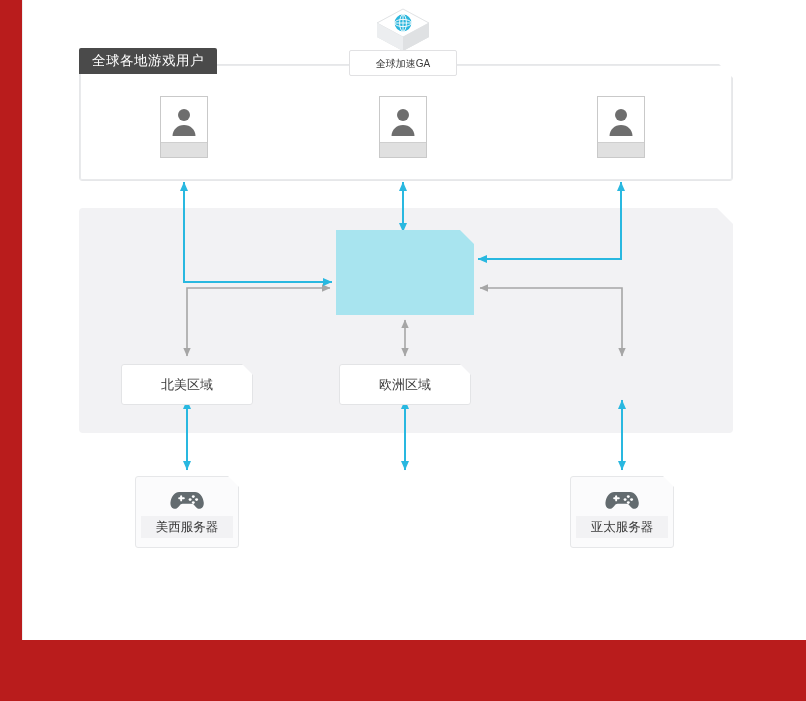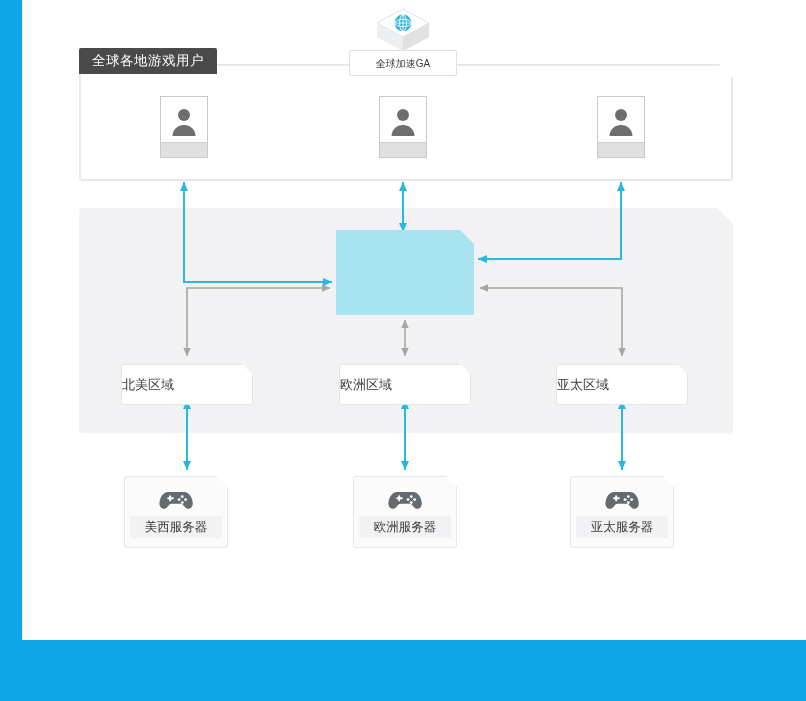--- a/index.html
+++ b/index.html
@@ -5,21 +5,21 @@
   html, body {
     margin: 0;
     padding: 0;
     background: #f7f7f8;
     font-family: "Liberation Sans", "DejaVu Sans", sans-serif;
   }
   #canvas {
     position: relative;
     width: 806px;
     height: 701px;
-    background: #0ea5e9;
+    background: #b91c1c;
     overflow: hidden;
   }
   
   #doc-card {
     position: absolute;
     left: 22px;
     top: 0px;
     width: 784px;
     height: 640px;
     background: #ffffff;
@@ -133,21 +133,21 @@
     width: 132px;
     height: 41px;
     background: #ffffff;
     border: 1px solid #e3e4e6;
     box-sizing: border-box;
     border-radius: 3px;
     font-size: 13px;
     color: #3a3a3a;
     display: flex;
     align-items: center;
-    justify-content: flex-start;
+    justify-content: center;
     clip-path: polygon(0 0, calc(100% - 11px) 0, 100% 11px, 100% 100%, 0 100%);
     z-index: 4;
     white-space: nowrap;
   }
   
   .server-box {
     position: absolute;
     width: 104px;
     height: 72px;
     background: #fbfbfc;
@@ -284,53 +284,36 @@
     </svg>
   </div>
   <div id="ga-label">全球加速GA</div>
 
   <div class="region-box" style="left:121px; top:364px;">
     <span>北美区域</span>
   </div>
   <div class="region-box" style="left:339px; top:364px;font-family:Liberation Serif, serif;">
     <span>欧洲区域</span>
   </div>
-  <div class="region-box" style="left:556px; top:364px;">
-    <span>亚太区域</span>
-  </div>
-
-  <div class="server-box" style="left:124px; top:476px;">
+
+  <div class="server-box" style="left:135px; top:476px;">
     <div class="pad-icon">
       <svg width="34" height="24" viewBox="0 0 34 24" aria-hidden="true">
         <path d="M9.5 4h15c4.2 0 8 4.8 8.6 10.2.45 4.1-1.6 6.6-4.2 6.6-2.1 0-3.3-1.4-4.6-2.9-1-1.2-1.9-2.1-3.4-2.1h-8.8c-1.5 0-2.4.9-3.4 2.1C7.4 19.4 6.2 20.8 4.1 20.8 1.5 20.8-.55 18.3-.1 14.2.5 8.8 4.3 4 8.5 4z" transform="translate(0.6,0)" fill="#636b6f"></path>
         <rect x="8.2" y="9.3" width="6.6" height="1.9" rx="0.9" fill="#ffffff"></rect>
         <rect x="10.2" y="7.3" width="1.9" height="6.0" rx="0.9" fill="#ffffff"></rect>
         <circle cx="23.3" cy="8.6" r="1.45" fill="#ffffff"></circle>
         <circle cx="26.6" cy="11.6" r="1.45" fill="#ffffff"></circle>
         <circle cx="23.3" cy="14.6" r="1.45" fill="#ffffff"></circle>
         <circle cx="20.1" cy="11.6" r="1.45" fill="#ffffff"></circle>
       </svg>
     </div>
     <div class="srv-label">美西服务器</div>
   </div>
 
-  <div class="server-box" style="left:353px; top:476px;">
-    <div class="pad-icon">
-      <svg width="34" height="24" viewBox="0 0 34 24" aria-hidden="true">
-        <path d="M9.5 4h15c4.2 0 8 4.8 8.6 10.2.45 4.1-1.6 6.6-4.2 6.6-2.1 0-3.3-1.4-4.6-2.9-1-1.2-1.9-2.1-3.4-2.1h-8.8c-1.5 0-2.4.9-3.4 2.1C7.4 19.4 6.2 20.8 4.1 20.8 1.5 20.8-.55 18.3-.1 14.2.5 8.8 4.3 4 8.5 4z" transform="translate(0.6,0)" fill="#636b6f"></path>
-        <rect x="8.2" y="9.3" width="6.6" height="1.9" rx="0.9" fill="#ffffff"></rect>
-        <rect x="10.2" y="7.3" width="1.9" height="6.0" rx="0.9" fill="#ffffff"></rect>
-        <circle cx="23.3" cy="8.6" r="1.45" fill="#ffffff"></circle>
-        <circle cx="26.6" cy="11.6" r="1.45" fill="#ffffff"></circle>
-        <circle cx="23.3" cy="14.6" r="1.45" fill="#ffffff"></circle>
-        <circle cx="20.1" cy="11.6" r="1.45" fill="#ffffff"></circle>
-      </svg>
-    </div>
-    <div class="srv-label">欧洲服务器</div>
-  </div>
 
   <div class="server-box" style="left:570px; top:476px;padding-left:30px;">
     <div class="pad-icon">
       <svg width="34" height="24" viewBox="0 0 34 24" aria-hidden="true">
         <path d="M9.5 4h15c4.2 0 8 4.8 8.6 10.2.45 4.1-1.6 6.6-4.2 6.6-2.1 0-3.3-1.4-4.6-2.9-1-1.2-1.9-2.1-3.4-2.1h-8.8c-1.5 0-2.4.9-3.4 2.1C7.4 19.4 6.2 20.8 4.1 20.8 1.5 20.8-.55 18.3-.1 14.2.5 8.8 4.3 4 8.5 4z" transform="translate(0.6,0)" fill="#636b6f"></path>
         <rect x="8.2" y="9.3" width="6.6" height="1.9" rx="0.9" fill="#ffffff"></rect>
         <rect x="10.2" y="7.3" width="1.9" height="6.0" rx="0.9" fill="#ffffff"></rect>
         <circle cx="23.3" cy="8.6" r="1.45" fill="#ffffff"></circle>
         <circle cx="26.6" cy="11.6" r="1.45" fill="#ffffff"></circle>
         <circle cx="23.3" cy="14.6" r="1.45" fill="#ffffff"></circle>

